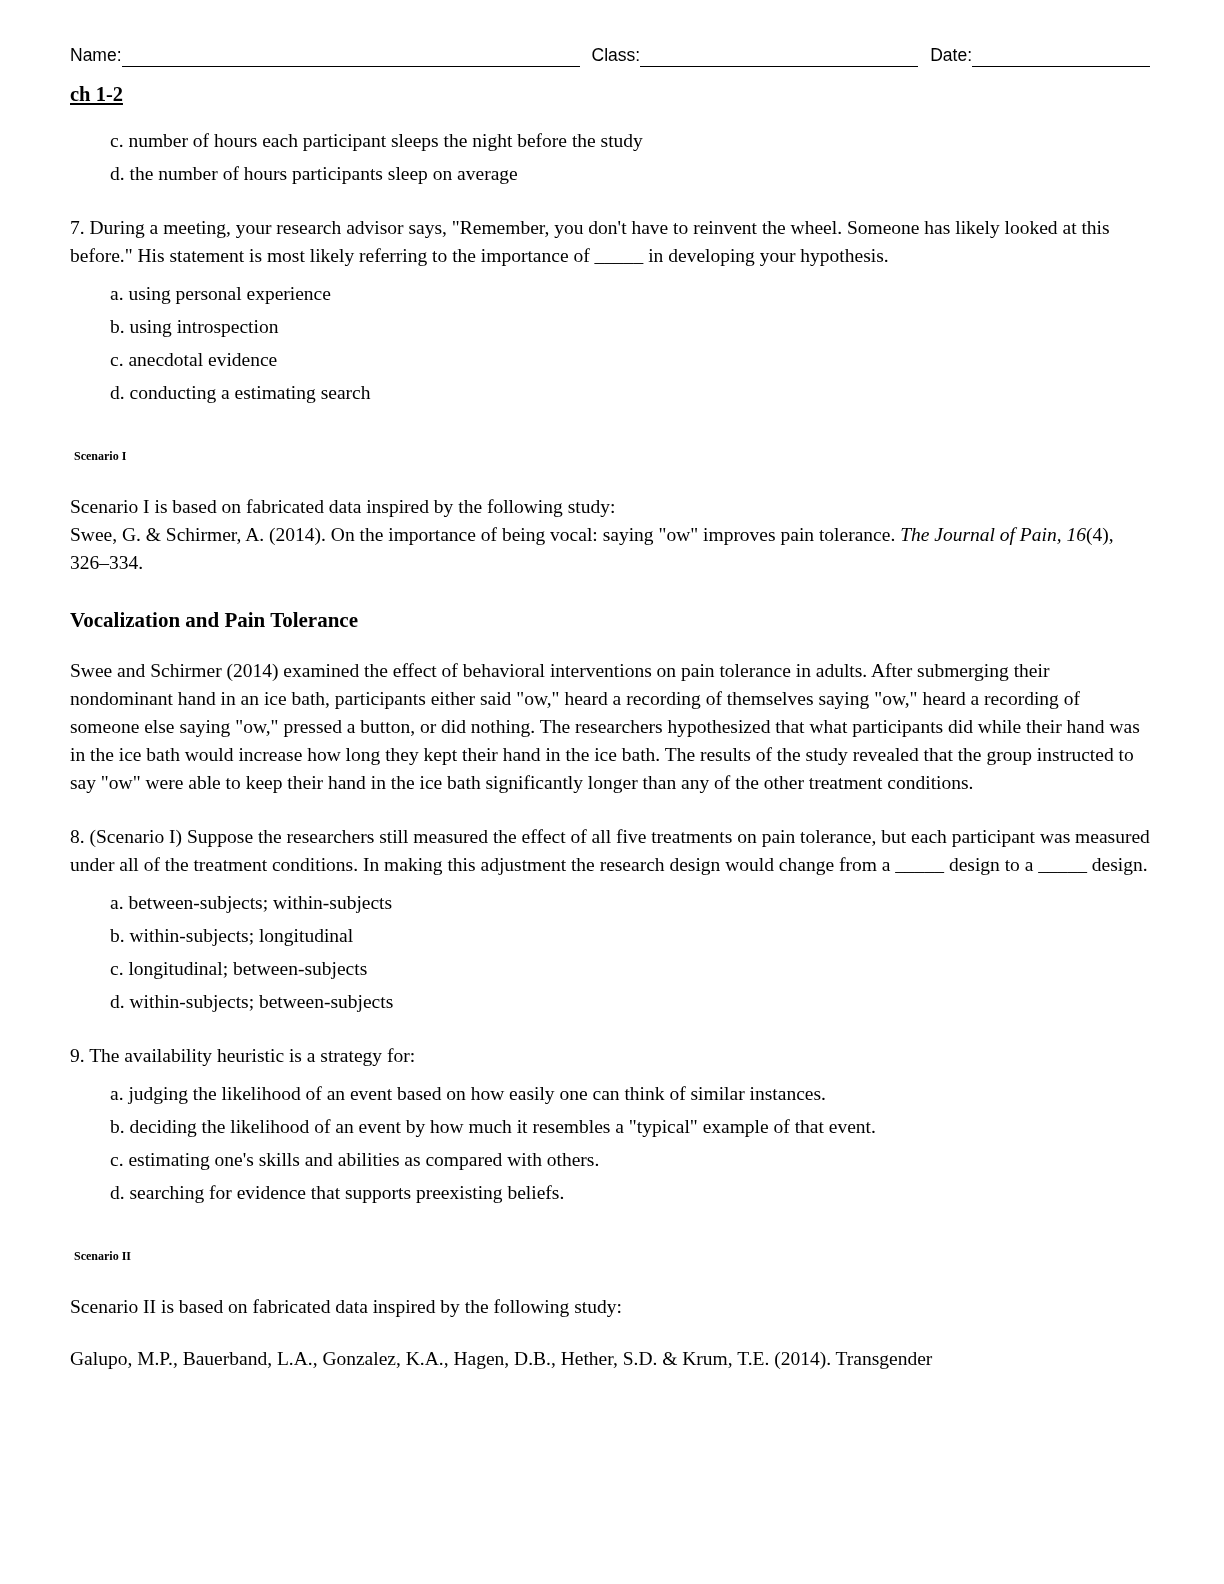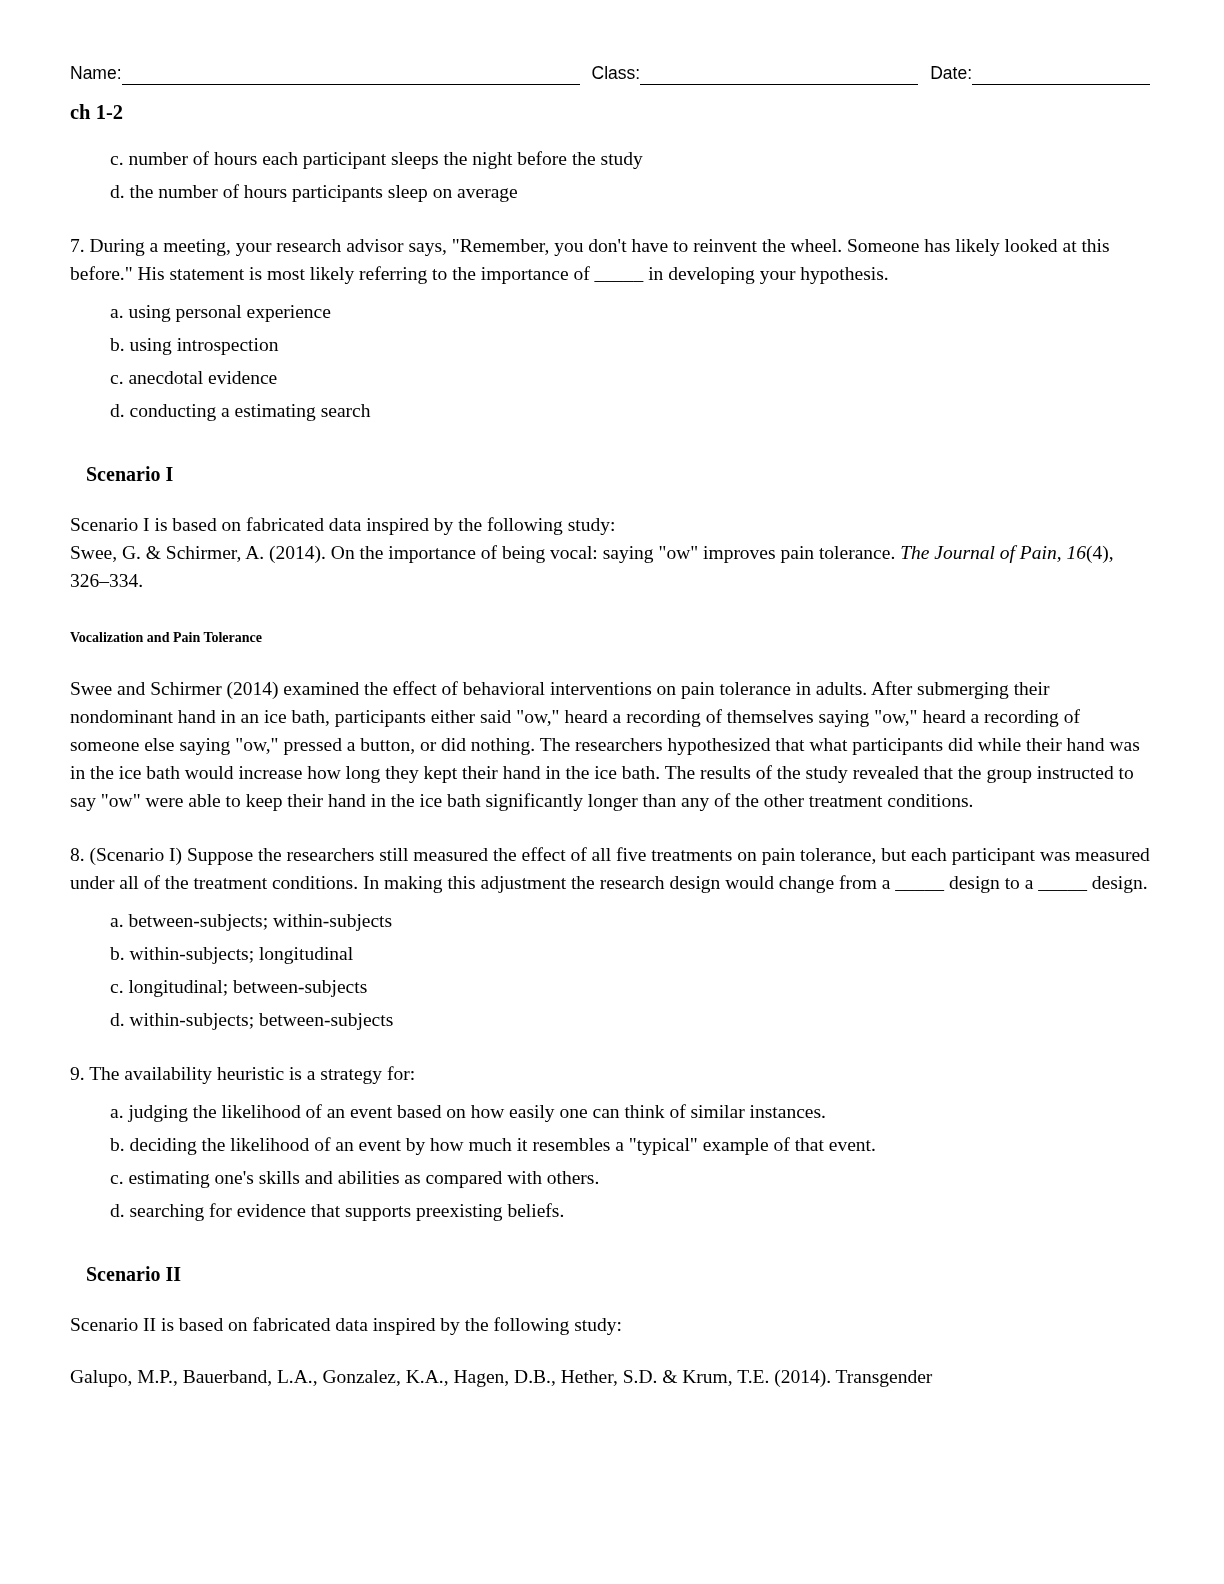--- a/index.html
+++ b/index.html
@@ -7,21 +7,21 @@
   body {
     width: 1224px;
     min-height: 1584px;
     background: #ffffff;
     color: #000000;
     font-family: "Liberation Serif", serif;
   }
   .page {
     width: 1224px;
     min-height: 1584px;
-    padding: 62px 74px 40px 70px;
+    padding: 44px 74px 40px 70px;
     font-size: 19.5px;
     line-height: 28px;
   }
   
   .form-header {
     display: flex;
     align-items: flex-end;
     font-family: "Liberation Sans", sans-serif;
     font-size: 17.5px;
     line-height: 22px;
@@ -33,41 +33,42 @@
     height: 22px;
     display: inline-block;
   }
   .name-line  { width: 458px; margin-right: 12px; }
   .class-line { width: 278px; margin-right: 12px; }
   .date-line  { flex: 1; }
 
   .chapter-title {
     font-size: 20.5px;
     font-weight: bold;
+    text-decoration: underline;
     margin: 6px 0 20px 0;
     line-height: 26px;
   }
 
   .option {
     margin: 5px 0 5px 40px;
     line-height: 28px;
   }
   .options { margin-bottom: 4px; }
 
   .question { margin: 26px 0 10px 0; }
   .para     { margin: 24px 0 0 0; }
 
   .section-heading {
-    font-size: 20px;
+    font-size: 12px;
     font-weight: bold;
-    margin: 36px 0 0 16px;
+    margin: 36px 0 0 4px;
     line-height: 26px;
   }
   .sub-heading {
-    font-size: 14px;
+    font-size: 21px;
     font-weight: bold;
     margin: 30px 0 0 0;
     line-height: 26px;
   }
   .italic { font-style: italic; }
   .gap-before { }
 </style>
 </head>
 <body>
 

